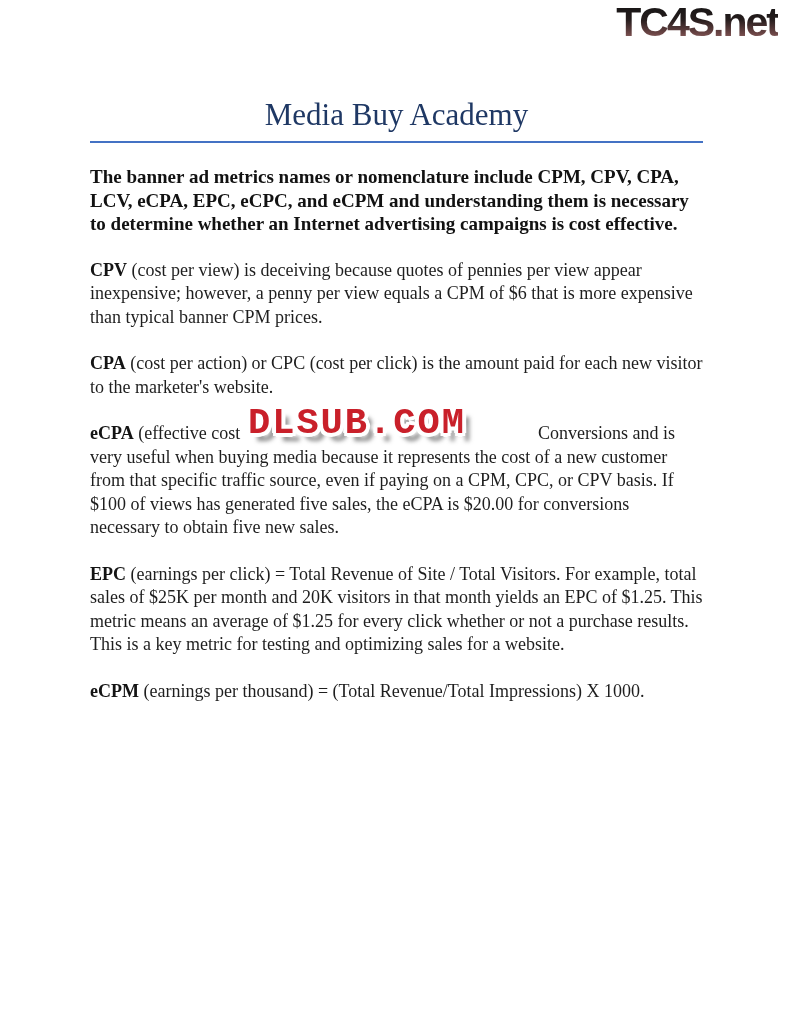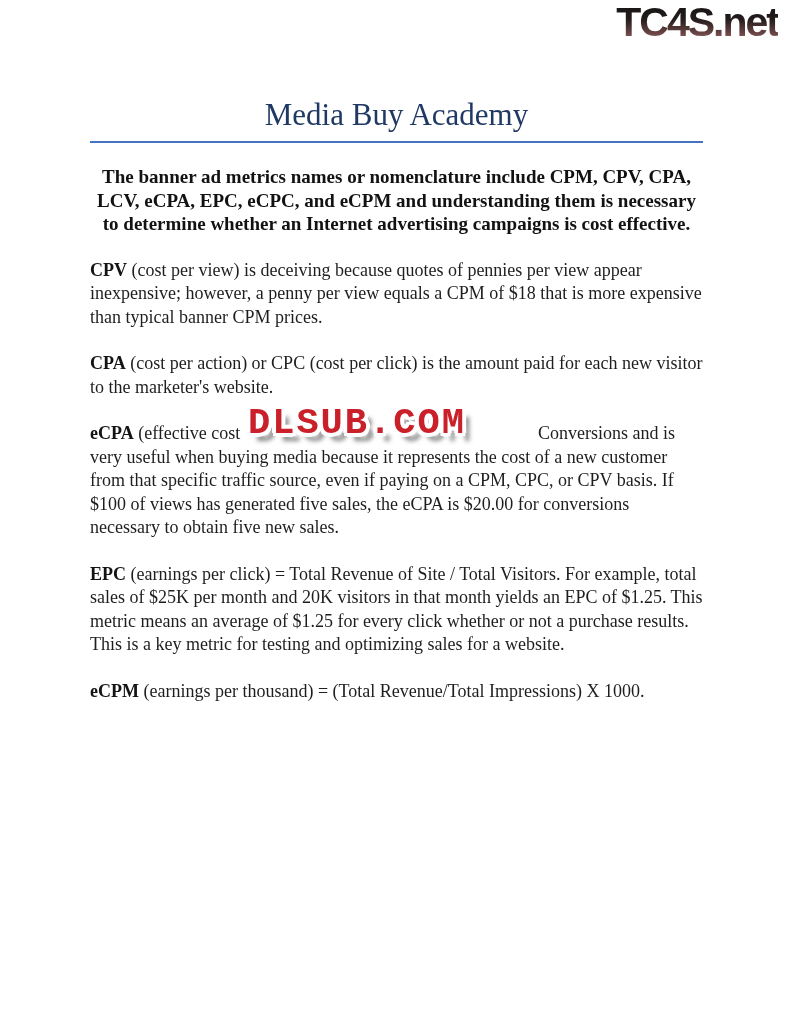--- a/index.html
+++ b/index.html
@@ -22,21 +22,20 @@
     margin:0;font-weight:400;font-size:31px;line-height:39px;
     text-align:center;color:#1f3864;font-family:"Liberation Serif",serif;
   }
   .rule{
     height:0;border:0;border-bottom:2px solid #4472c4;
     margin:7px 0 22px 0;
   }
   .intro{
     margin:0 0 23px 0;font-weight:700;font-size:19px;line-height:23.5px;
     color:#121212;
-    text-align:center;
   }
   .para{
     margin:0 0 23px 0;font-size:18px;line-height:23.5px;color:#1e1e1e;
   }
   .para strong{font-weight:700;color:#141414;}
   
   .ecpa-first{display:block;position:relative;height:23.5px;white-space:nowrap;}
   .ecpa-after{position:absolute;left:448px;top:0;}
   .dlsub{
     position:absolute;left:158px;top:-17px;z-index:3;
@@ -69,21 +68,21 @@
   <div class="top-logo">TC4S.net</div>
 
   <div class="content">
 
     <h1 class="title">Media Buy Academy</h1>
     <div class="rule"></div>
 
     <p class="intro">The banner ad metrics names or nomenclature include CPM, CPV, CPA, LCV, eCPA, EPC, eCPC, and eCPM and understanding them is necessary to determine whether an Internet advertising campaigns is cost effective.</p>
 
 
-    <p class="para"><strong>CPV</strong><span> (cost per view) is deceiving because quotes of pennies per view appear inexpensive; however, a penny per view equals a CPM of $18 that is more expensive than typical banner CPM prices.</span></p>
+    <p class="para"><strong>CPV</strong><span> (cost per view) is deceiving because quotes of pennies per view appear inexpensive; however, a penny per view equals a CPM of $6 that is more expensive than typical banner CPM prices.</span></p>
 
     <p class="para"><strong>CPA</strong><span> (cost per action) or CPC (cost per click) is the amount paid for each new visitor to the marketer's website.</span></p>
 
     <p class="para">
       <span class="ecpa-first"><strong>eCPA</strong><span> (effective cost</span><span class="dlsub">DLSUB.COM</span><span class="ecpa-after">Conversions and is</span></span><span>very useful when buying media because it represents the cost of a new customer from that specific traffic source, even if paying on a CPM, CPC, or CPV basis. If $100 of views has generated five sales, the eCPA is $20.00 for conversions necessary to obtain five new sales.</span>
     </p>
 
     <p class="para"><strong>EPC</strong><span> (earnings per click) = Total Revenue of Site / Total Visitors. For example, total sales of $25K per month and 20K visitors in that month yields an EPC of $1.25. This metric means an average of $1.25 for every click whether or not a purchase results. This is a key metric for testing and optimizing sales for a website.</span></p>
 
 

